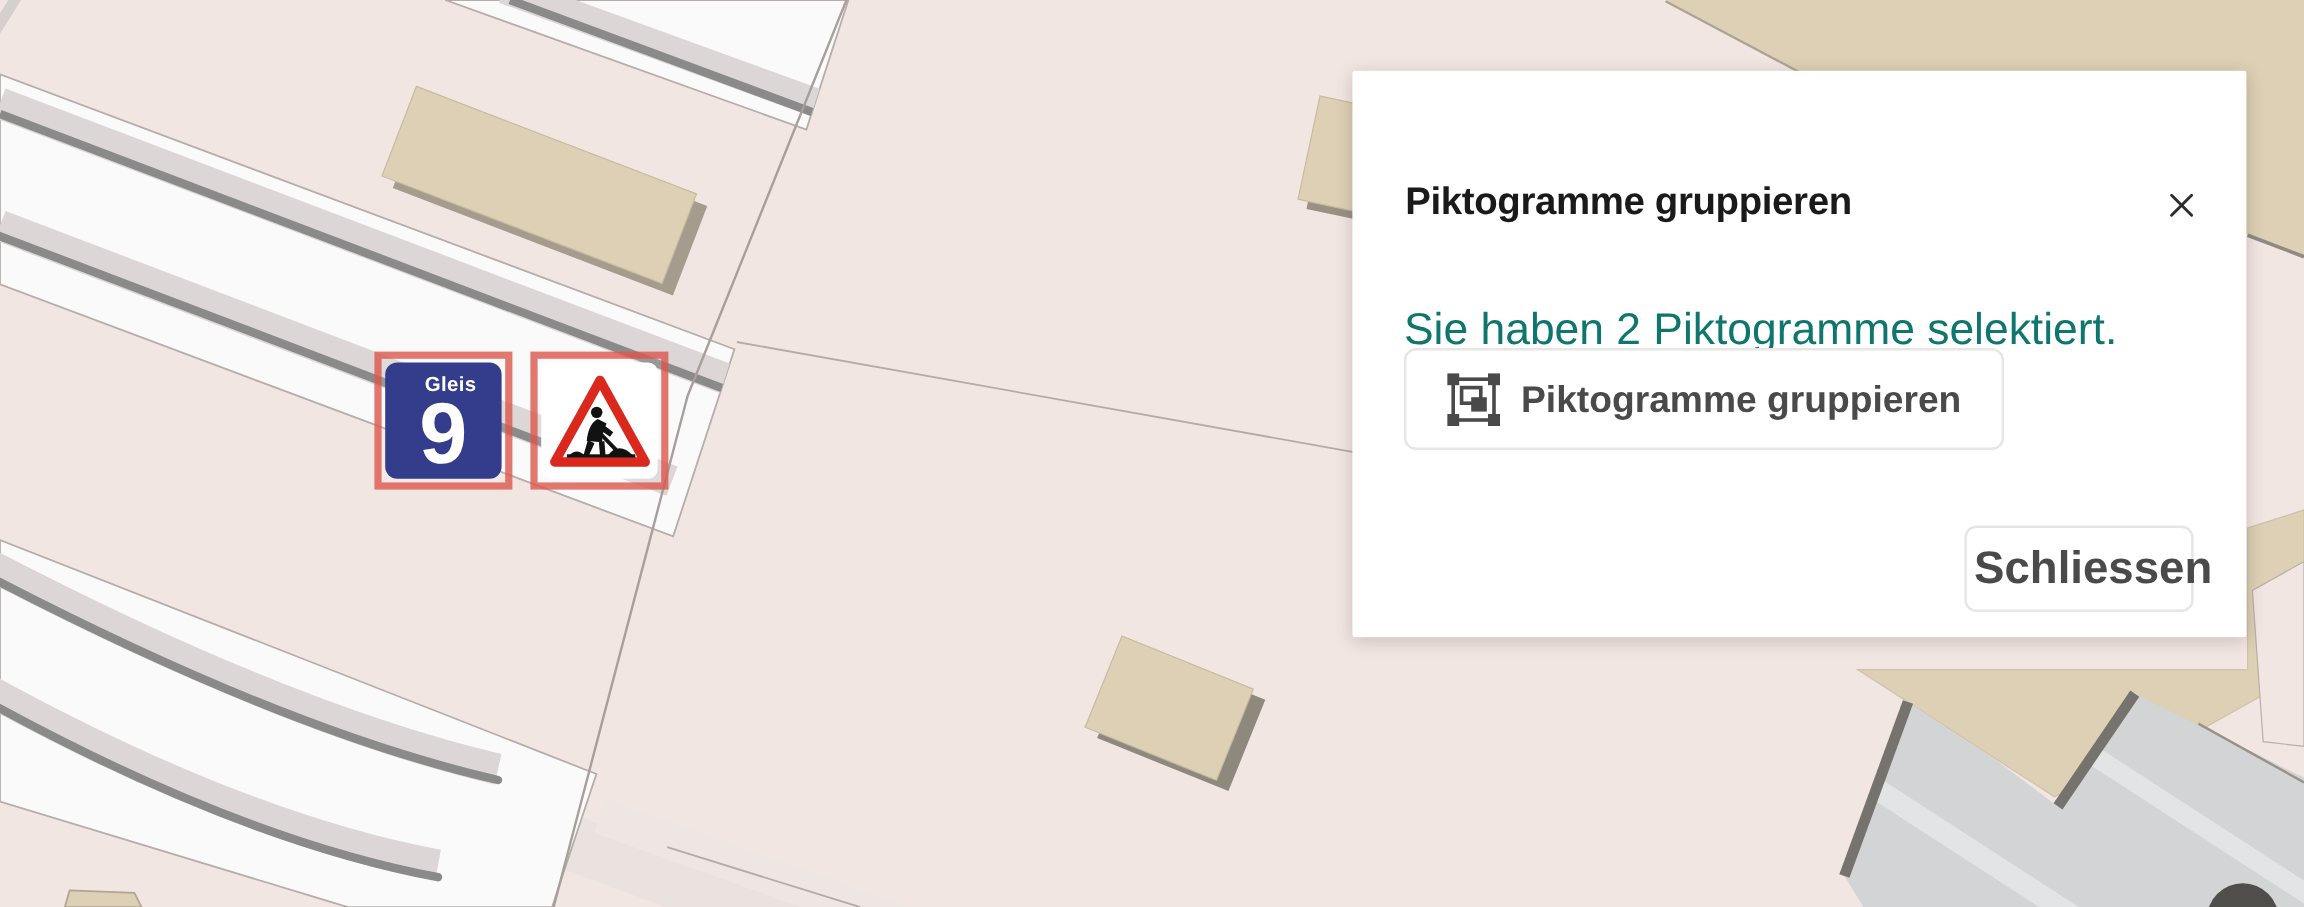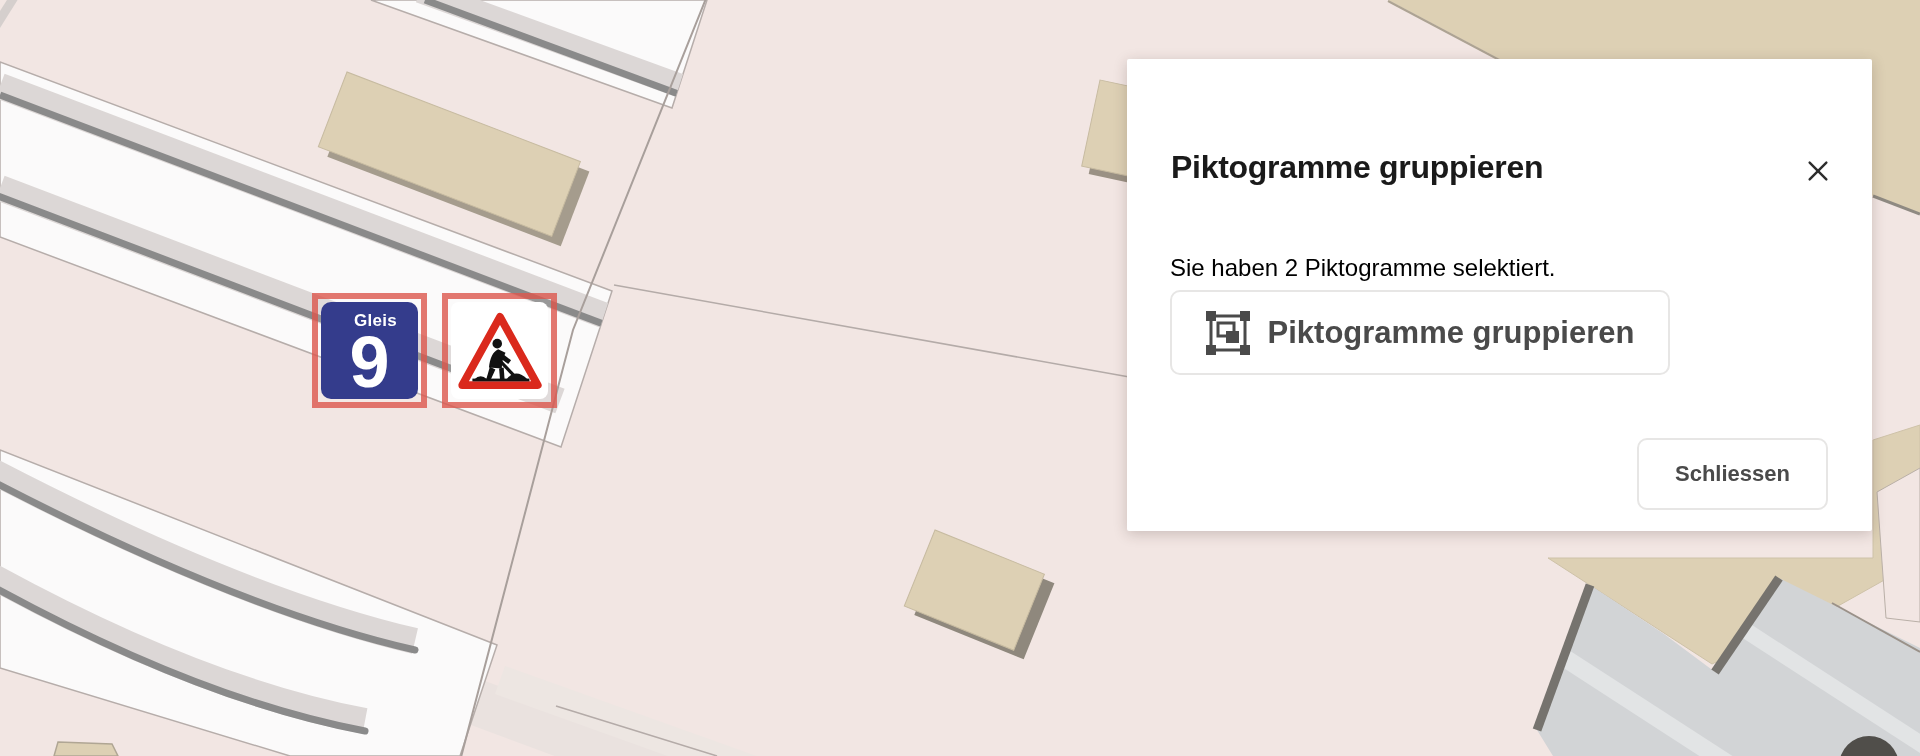--- a/index.html
+++ b/index.html
@@ -19,26 +19,26 @@
   .warn-sign{width:97px;height:97px;background:#fff;border-radius:8px;
              display:flex;align-items:center;justify-content:center;}
 
   
   .dialog{position:absolute;left:1127px;top:59px;width:745px;height:472px;background:#fff;
           border-radius:2px;box-shadow:0 3px 14px rgba(60,40,35,.22);}
   .dlg-title{position:absolute;left:44px;top:90px;margin:0;font-size:32px;font-weight:700;
              color:#1a1a1a;letter-spacing:-.3px;}
   .dlg-close{position:absolute;right:34px;top:92px;width:40px;height:40px;border:none;background:transparent;
              cursor:pointer;display:flex;align-items:center;justify-content:center;padding:0;}
-  .dlg-msg{position:absolute;left:43px;top:195px;margin:0;font-size:24px;color:#000000;}
+  .dlg-msg{position:absolute;left:43px;top:195px;margin:0;font-size:37px;color:#0f766e;}
   .btn{background:#fff;border:2px solid #e7e6e5;border-radius:10px;color:#4a4a4a;
        font-family:"Liberation Sans",sans-serif;font-weight:700;cursor:pointer;}
   .btn-group{position:absolute;left:43px;top:231px;width:500px;height:85px;font-size:31px;
              display:flex;align-items:center;justify-content:center;gap:18px;}
-  .btn-close{position:absolute;right:44px;top:379px;width:191px;height:72px;font-size:22px;}
+  .btn-close{position:absolute;right:44px;top:379px;width:191px;height:72px;font-size:38px;}
 </style>
 </head>
 <body>
 
 <div class="stage">
 
   <svg class="map-svg" width="1920" height="756" viewBox="0 0 1920 756">
     <defs>
       <clipPath id="cbBig">
           <polygon points="0,62 612,291 561,447 0,237"></polygon>

